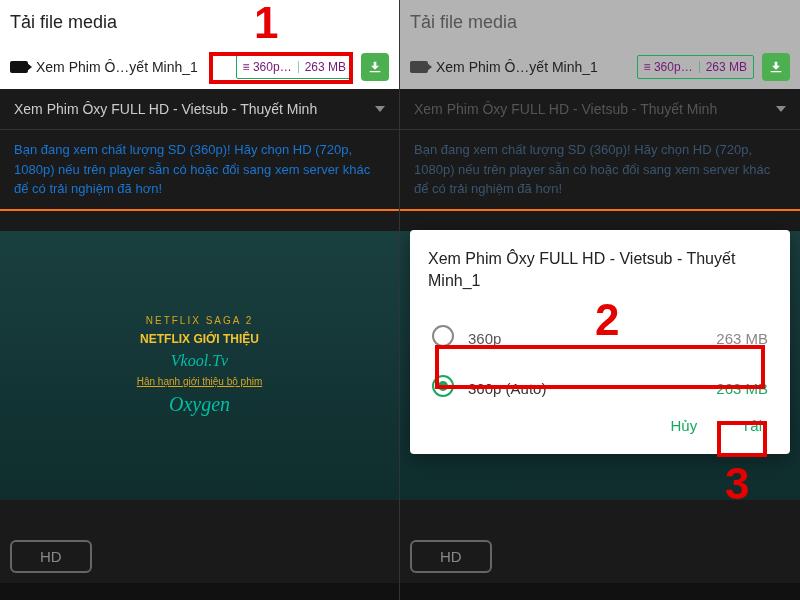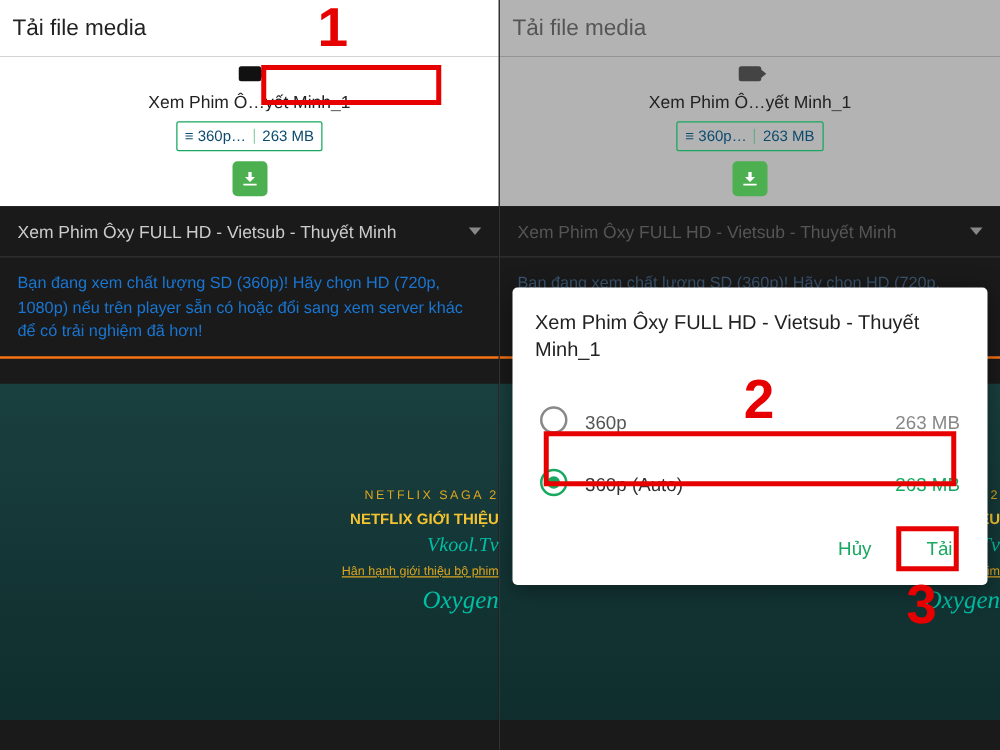--- a/index.html
+++ b/index.html
@@ -4,60 +4,60 @@
   <style>
     * { margin: 0; padding: 0; box-sizing: border-box; font-family: Arial, sans-serif; }
     body { width: 800px; height: 600px; background: #111; display: flex; position: relative; }
     .screen { width: 400px; height: 600px; position: relative; overflow: hidden; }
     .screen.left { border-right: 1px solid #333; }
     .screen.right .header, .screen.right .media-row { background: #b3b3b3; }
     .screen.right .header { color: #555; }
     .screen.right .media-row { color: #555; }
     
     .header { background: #fff; padding: 12px 10px; font-size: 18px; color: #222; }
-    .media-row { background: #fff; padding: 8px 10px; display: flex; align-items: center; gap: 8px; flex-direction: column; }
+    .media-row { background: #fff; padding: 8px 10px; display: flex; align-items: center; gap: 8px; }
     .cam-icon { width: 18px; height: 12px; background: #111; border-radius: 2px; position: relative; }
     .cam-icon::after { content:''; position:absolute; right:-4px; top:2px; width:0; height:0; border-top:4px solid transparent; border-bottom:4px solid transparent; border-left:5px solid #111; }
     .screen.right .cam-icon { background:#444; }
     .screen.right .cam-icon::after { border-left-color:#444; }
     .media-name { flex: 1; font-size: 14px; color: #222; white-space: nowrap; overflow: hidden; text-overflow: ellipsis; }
-    .quality-badge { border: 1px solid #18a85f; color: #0c4a6e; padding: 4px 6px; font-size: 12px; border-radius: 2px; display: flex; gap: 6px; align-items: center; }
+    .quality-badge { border: 1px solid #18a85f; color: #701a75; padding: 4px 6px; font-size: 12px; border-radius: 2px; display: flex; gap: 6px; align-items: center; }
     .quality-badge .sep { width:1px; height:12px; background:#18a85f; opacity:.5; }
     .dl-btn { width: 28px; height: 28px; background: #4CAF50; border-radius: 4px; display: flex; align-items: center; justify-content: center; }
     .dl-btn svg { width: 16px; height: 16px; fill: #fff; }
     
     .dark-area { background: #1a1a1a; }
     .video-title-bar { padding: 12px 14px; font-size: 14px; color: #ccc; display: flex; align-items: center; justify-content: space-between; border-bottom: 1px solid #333; }
     .caret { width: 0; height: 0; border-left: 5px solid transparent; border-right: 5px solid transparent; border-top: 6px solid #888; }
     .notice { padding: 10px 14px; font-size: 13px; color: #1976d2; line-height: 1.5; border-bottom: 2px solid #f97316; }
     .screen.right .video-title-bar { color: #555; }
     .screen.right .notice { color: #3a5570; }
     
-    .player { margin-top: 20px; height: 269px; background: linear-gradient(180deg, #1a3f3f 0%, #0f2d2d 100%); position: relative; display:flex; flex-direction:column; align-items:flex-end; justify-content:center; gap:6px; }
+    .player { margin-top: 20px; height: 269px; background: linear-gradient(180deg, #1a3f3f 0%, #0f2d2d 100%); position: relative; display:flex; flex-direction:column; align-items:center; justify-content:center; gap:6px; }
     .player .sub1 { color: #daa520; font-size: 10px; letter-spacing: 2px; }
     .player .sub2 { color: #f4c430; font-size: 12px; font-weight: bold; }
     .player .sub3 { color: #00bfa5; font-size: 16px; font-style: italic; font-family: cursive; }
     .player .sub4 { color: #daa520; font-size: 10px; text-decoration: underline; }
     .player .sub5 { color: #00bfa5; font-size: 20px; font-style: italic; font-family: cursive; }
     
     .hd-btn-area { margin-top: 30px; display: flex; justify-content: flex-start; padding: 10px; }
     .hd-btn { border: 2px solid #666; color: #888; padding: 6px 28px; font-size: 15px; border-radius: 6px; background: #1a1a1a; }
     
     
     .dialog { position: absolute; left: 10px; right: 10px; top: 230px; background: #fff; border-radius: 4px; padding: 18px 18px 14px; box-shadow: 0 4px 20px rgba(0,0,0,.4); }
     .dialog-title { font-size: 16px; color: #222; margin-bottom: 18px; line-height: 1.4; }
     .opt-row { display: flex; align-items: flex-end; padding: 14px 4px; gap: 14px; }
     .radio { width: 22px; height: 22px; border: 2px solid #888; border-radius: 50%; position: relative; flex-shrink: 0; }
     .radio.sel { border-color: #18a85f; }
     .radio.sel::after { content:''; position:absolute; left:4px; top:4px; width:10px; height:10px; background:#18a85f; border-radius:50%; }
     .opt-label { flex: 1; font-size: 15px; color: #555; }
     .opt-size { font-size: 15px; color: #888; }
     .opt-row.sel .opt-label { color: #333; }
     .opt-row.sel .opt-size { color: #18a85f; }
-    .dialog-actions { display: flex; justify-content: flex-end; gap: 24px; margin-top: 14px; }
+    .dialog-actions { display: flex; justify-content: flex-end; gap: 24px; }
     .dialog-btn { color: #18a85f; font-size: 15px; font-weight: 500; padding: 6px 10px; }
     
     
     .anno { position: absolute; border: 4px solid #e60000; pointer-events: none; }
     .anno-num { position: absolute; color: #e60000; font-size: 44px; font-weight: bold; pointer-events: none; }
     .anno1-box { left: 209px; top: 52px; width: 144px; height: 32px; }
     .anno1-num { left: 254px; top: -2px; }
     .anno2-box { left: 25px; top: 115px; width: 330px; height: 44px; }
     .anno2-num { left: 185px; top: 65px; }
     .anno3-box { left: 307px; top: 191px; width: 50px; height: 36px; }

